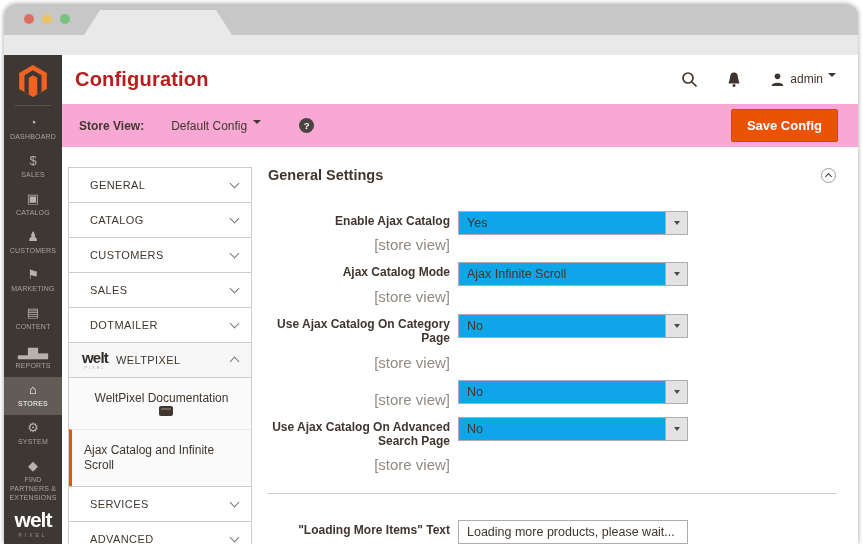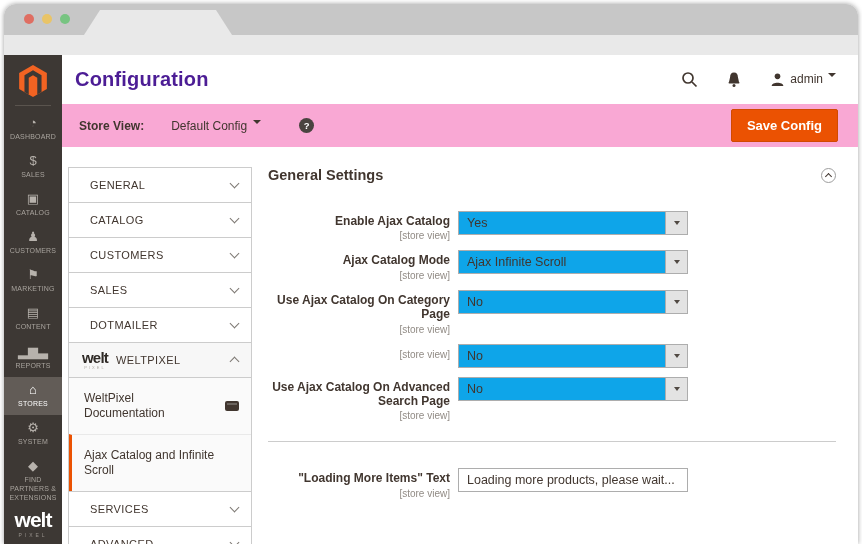--- a/index.html
+++ b/index.html
@@ -24,21 +24,21 @@
   .side-item.active{background:#625c57;}
   .side-icon{font-size:13px;line-height:14px;color:#b7b2ac;}
   .side-item.active .side-icon,.side-item.active .side-label{color:#fff;}
   .side-label{margin-top:2px;font-size:7px;letter-spacing:.2px;color:#a8a39d;text-align:center;line-height:1.3;max-width:54px;}
   .welt-logo{margin-top:auto;margin-bottom:8px;text-align:center;}
   .welt-word{display:block;font-size:21px;font-weight:bold;letter-spacing:-1px;color:#fff;line-height:1;}
   .welt-sub{display:block;font-size:5px;letter-spacing:3px;color:#97918b;margin-top:2px;}
   
   .main{flex:1;display:flex;flex-direction:column;min-width:0;}
   .page-header{height:49px;flex:none;display:flex;align-items:center;padding:0 22px 0 13px;background:#fff;}
-  .page-title{font-size:20px;color:#4c1d95;letter-spacing:.2px;}
+  .page-title{font-size:20px;color:#b91c1c;letter-spacing:.2px;}
   .spacer{flex:1;}
   .hicon{display:flex;align-items:center;margin-left:28px;cursor:pointer;color:#41362f;}
   .admin-box{display:flex;align-items:flex-start;gap:5px;}
   .admin-name{font-size:12px;color:#41362f;}
   .caret-down{width:0;height:0;border-left:4px solid transparent;border-right:4px solid transparent;border-top:4px solid #41362f;margin-top:1px;}
   
   .toolbar{height:43px;flex:none;background:#f9a8d4;display:flex;align-items:center;padding:0 20px 0 17px;gap:12px;}
   .sv-label{font-size:12px;font-weight:bold;color:#41362f;}
   .sv-value{display:flex;align-items:flex-start;gap:6px;margin-left:15px;font-size:12px;color:#41362f;cursor:pointer;}
   .help{width:15px;height:15px;border-radius:50%;background:#4a4440;color:#fff;font-size:9.5px;font-weight:bold;
@@ -53,38 +53,38 @@
   .nav-section:last-child .nav-row{border-bottom:none;}
   .nav-row.open{background:#f7f7f7;padding:7px 13px;}
   .nav-left{display:flex;align-items:center;}
   .nav-label{font-size:11px;font-weight:normal;letter-spacing:.4px;color:#41362f;}
   .chev{width:7px;height:7px;border-right:1.5px solid #7d7873;border-bottom:1.5px solid #7d7873;transform:rotate(45deg);margin-top:-3px;flex:none;}
   .chev.up{transform:rotate(225deg);margin-top:3px;}
   .nav-brand{display:flex;flex-direction:column;align-items:center;margin-right:8px;line-height:1;}
   .nav-brand .brand-word{font-size:15px;font-weight:bold;letter-spacing:-.8px;color:#2f2a26;}
   .nav-brand .brand-dots{font-size:4px;letter-spacing:2px;color:#b0aba6;margin-top:1px;}
   .nav-children{background:#fafafa;border-bottom:1px solid #ccc;}
-  .nav-child{display:flex;align-items:center;padding:13px 12px 13px 12px;border-left:3px solid transparent;font-size:12px;color:#41362f;cursor:pointer;}
+  .nav-child{display:flex;align-items:center;padding:13px 12px 13px 12px;border-left:3px solid transparent;font-size:12px;color:#41362f;cursor:pointer;flex-direction:column;}
   .nav-child + .nav-child{border-top:1px solid #e9e9e9;}
   .nav-child.active{border-left-color:var(--accent,#eb5202);}
   .child-label{line-height:1.25;}
   .video-icon{width:14px;height:10px;background:#41362f;border-radius:2px;margin-left:8px;flex:none;position:relative;}
   .video-icon::before{content:"";position:absolute;left:2px;right:2px;top:2px;height:2px;background:#6b645e;}
   
   .settings{flex:1;margin-left:16px;padding-right:8px;min-width:0;}
   .sect-head{display:flex;align-items:center;justify-content:space-between;}
   .sect-title{margin:0;font-size:14.5px;font-weight:bold;color:#41362f;}
   .collapse-btn{width:15px;height:15px;border:1px solid #9e9e9e;border-radius:50%;display:flex;align-items:center;justify-content:center;cursor:pointer;flex:none;}
   .collapse-btn .cv{width:5px;height:5px;border-right:1.5px solid #41362f;border-bottom:1.5px solid #41362f;transform:rotate(225deg);margin-top:2px;}
   .fields{margin-top:26px;}
   .cfg-section:first-child .fields{margin-top:28px;}
   .f-row{display:grid;grid-template-columns:182px 1fr;column-gap:8px;margin-bottom:9px;align-items:start;}
   .label-cell{text-align:right;padding-top:3px;}
   .f-label{font-size:12px;font-weight:bold;color:#41362f;line-height:1.2;display:block;}
-  .f-scope{font-size:10px;color:#918b85;display:block;margin-top:2px;}
+  .f-scope{font-size:15px;color:#918b85;display:block;margin-top:8px;}
   .select{position:relative;width:230px;height:24px;border:1px solid #adadad;background:#0ea5e9;display:flex;align-items:center;padding:0 30px 0 8px;cursor:pointer;}
   .sel-val{font-size:12.5px;color:#41362f;white-space:nowrap;overflow:hidden;}
   .dd{position:absolute;right:0;top:0;bottom:0;width:22px;background:#e3e3e3;border-left:1px solid #adadad;display:flex;align-items:center;justify-content:center;}
   .tri{width:0;height:0;border-left:3.5px solid transparent;border-right:3.5px solid transparent;border-top:4px solid #514943;}
   .txt{width:230px;height:24px;border:1px solid #adadad;background:#fff;padding:0 8px;font-size:12.5px;color:#41362f;}
   .sect-divider{border-top:1px solid #ccc;margin:20px 0 14px;}
   svg{display:block;}
 </style>
 </head>
 <body>

